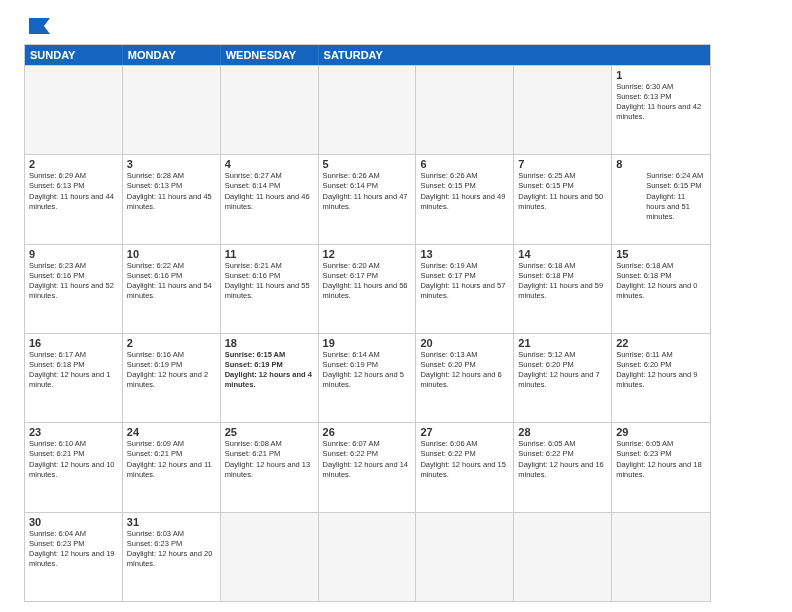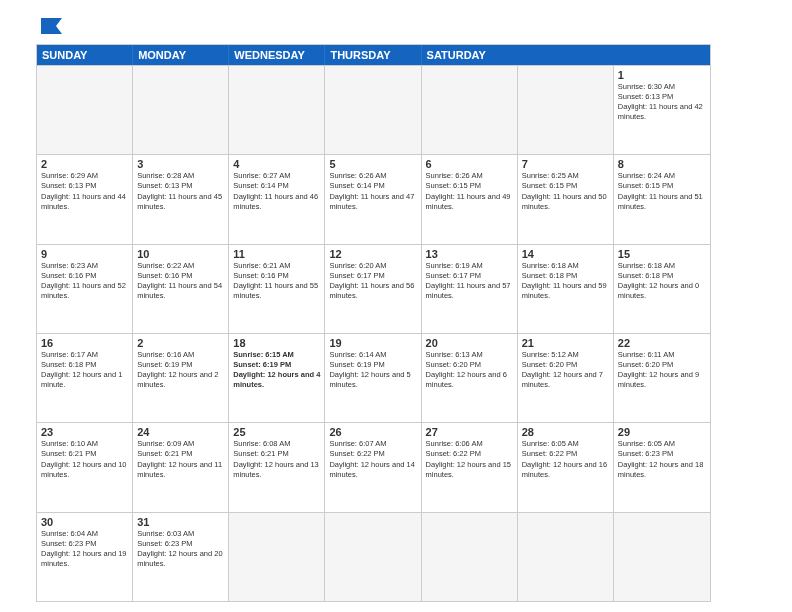--- a/index.html
+++ b/index.html
@@ -6,21 +6,21 @@
     body {
       font-family: Arial, sans-serif;
       background: #fff;
       width: 792px;
       height: 612px;
       overflow: hidden;
     }
     .page {
       width: 731px;
       height: 612px;
-      padding: 16px 20px 10px 36px;
+      padding: 16px 20px 10px 24px;
       display: flex;
       flex-direction: column;
     }
     .header {
       display: flex;
       align-items: flex-start;
       justify-content: space-between;
       margin-bottom: 8px;
     }
     .logo {
@@ -131,21 +131,20 @@
       <div class="month-title"></div>
       <div class="location"></div>
     </div>
   </div>
 
   <div class="calendar">
     <div class="cal-header-row">
     <div class="cal-header-cell">Sunday</div>
         <div class="cal-header-cell">Monday</div>
         <div class="cal-header-cell">Wednesday</div>
-        <div class="cal-header-cell">Thursday</div>
         <div class="cal-header-cell">Saturday</div>
       </div>
     <div class="cal-body">
     <div class="cal-row">
           <div class="cal-cell empty"></div>
           <div class="cal-cell empty"></div>
           <div class="cal-cell empty"></div>
           <div class="cal-cell empty"></div>
           <div class="cal-cell empty"></div>
           <div class="cal-cell empty"></div>
@@ -188,21 +187,21 @@
 Daylight: 11 hours and 49 minutes.</div>
           </div>
           <div class="cal-cell">
             <span class="day-number">7</span>
             <div class="cell-info" style="white-space: pre-line;">Sunrise: 6:25 AM
 Sunset: 6:15 PM
 Daylight: 11 hours and 50 minutes.</div>
           </div>
           <div class="cal-cell">
             <span class="day-number">8</span>
-            <div class="cell-info" style="white-space: pre-line;">Sunrise: 6:24 AM
+            <div class="cell-info" style="white-space: pre-line; margin-left: 30px;">Sunrise: 6:24 AM
 Sunset: 6:15 PM
 Daylight: 11 hours and 51 minutes.</div>
           </div>
         </div>
         <div class="cal-row">
           <div class="cal-cell">
             <span class="day-number">9</span>
             <div class="cell-info" style="white-space: pre-line;">Sunrise: 6:23 AM
 Sunset: 6:16 PM
 Daylight: 11 hours and 52 minutes.</div>

